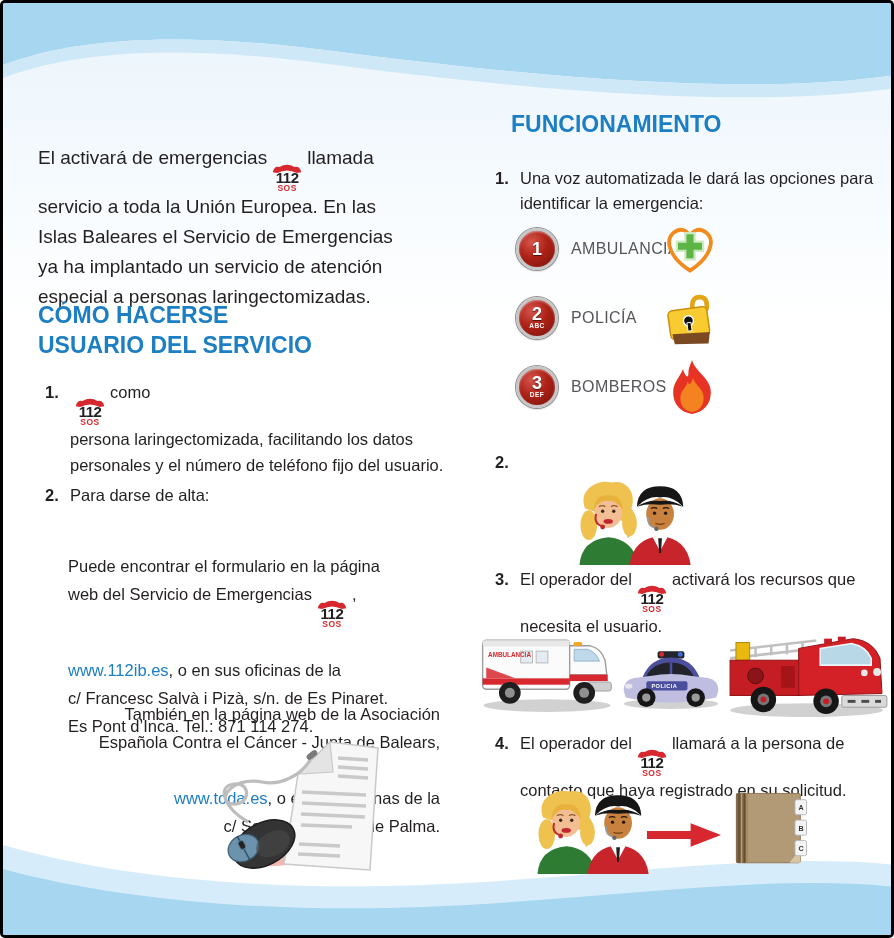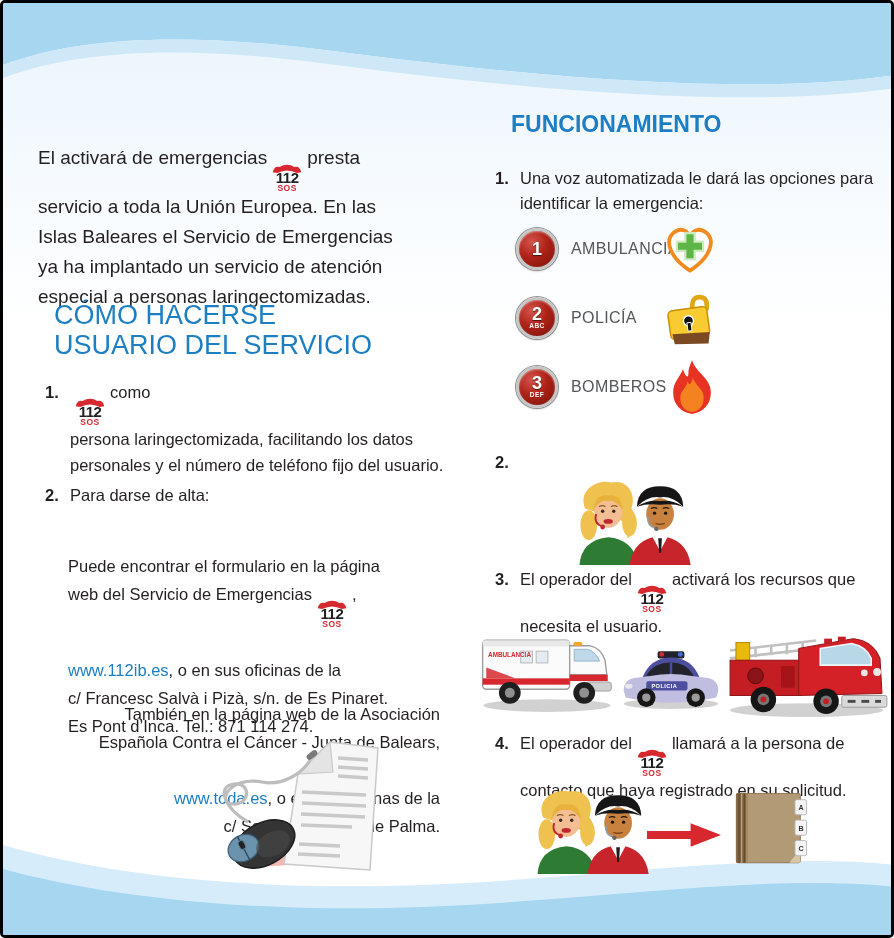--- a/index.html
+++ b/index.html
@@ -17,21 +17,21 @@
     border:3px solid #000;border-radius:5px;
     background:linear-gradient(180deg,#EAF4FC 0px,#F7FBFE 200px,#FFFFFF 320px,#FFFFFF 100%);
   }
   .band{position:absolute;left:0;width:100%;z-index:0;}
   .band svg{display:block;}
   .band-top{top:0;height:100px;}
   .band-bottom{bottom:0;height:100px;}
   .abs{position:absolute;z-index:2;}
   .para{white-space:pre-line;color:var(--text);}
   .intro{left:35px;top:110px;width:414px;font-size:19px;line-height:30px;}
-  .h-left{left:51px;top:297px;font-size:27px;line-height:30px;font-weight:normal;color:var(--blue);white-space:pre-line;}
+  .h-left{left:35px;top:297px;font-size:23px;line-height:30px;font-weight:bold;color:var(--blue);white-space:pre-line;}
   .h-right{left:485px;top:106px;font-size:23px;line-height:30px;font-weight:bold;color:var(--blue);margin-left:23px;}
   .numitem{display:flex;align-items:flex-start;color:var(--text);}
   .numitem .num{flex:none;width:25px;font-weight:bold;}
   .numitem .body{white-space:pre-line;}
   .fs-list{font-size:16.5px;line-height:26px;}
   .item-l1{left:42px;top:376px;width:410px;}
   .item-l2{left:42px;top:479px;width:410px;}
   .p1{left:65px;top:521px;width:372px;font-size:16.5px;line-height:28px;}
   .p2{left:65px;top:669px;width:372px;font-size:16.5px;line-height:28px;text-align:right;}
   .link{color:var(--blue);font-weight:normal;cursor:pointer;text-decoration:none;}
@@ -116,21 +116,21 @@
       <circle cx="97" cy="56" r="2.4" fill="#666"></circle>
       <path d="M68 95 Q72 66 101 64 Q130 66 134 95 Z" fill="#C8242B"></path>
       <path d="M93 65 L101 80 L109 65 Q101 62 93 65 Z" fill="#ffffff"></path>
       <path d="M99 66 L103 66 L102 82 L100 82 Z" fill="#1d1d1d"></path>
     </symbol>
   </svg>
 
   <div class="abs intro para">
     <span>El activará de emergencias</span><span class="logo112"><svg viewBox="0 0 40 12">
           <path d="M1 11 Q3 2 10 4 Q20 -2 30 4 Q37 2 39 11 L33 12 Q20 5 7 12 Z" fill="#D7282F"></path>
-        </svg><span class="n">112</span><span class="s">SOS</span></span><span>presta
+        </svg><span class="n">112</span><span class="s">SOS</span></span><span>llamada
 servicio a toda la Unión Europea. En las
 Islas Baleares el Servicio de Emergencias
 ya ha implantado un servicio de atención
 especial a personas laringectomizadas.</span>
   </div>
 
   <div class="abs h-left">CÓMO HACERSE
 USUARIO DEL SERVICIO</div>
 
   <div class="abs item-l1 numitem fs-list">

